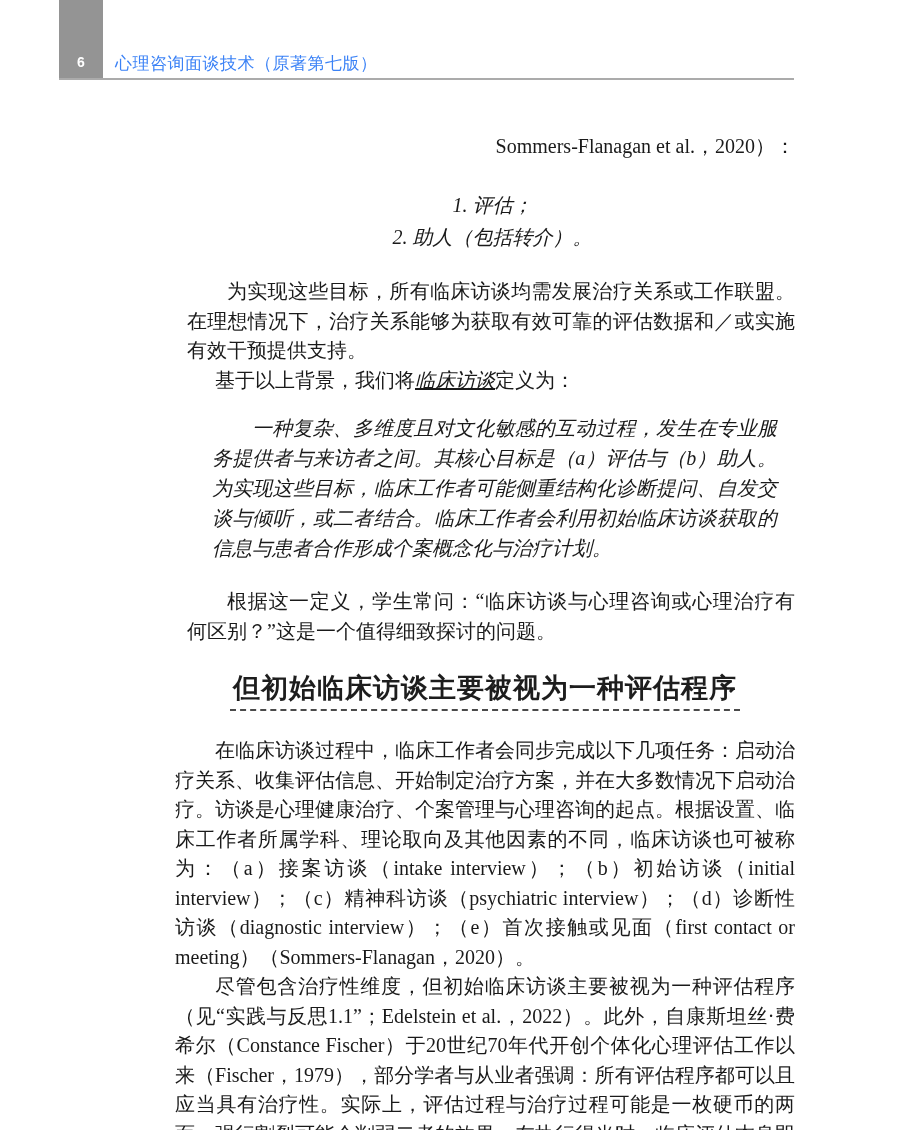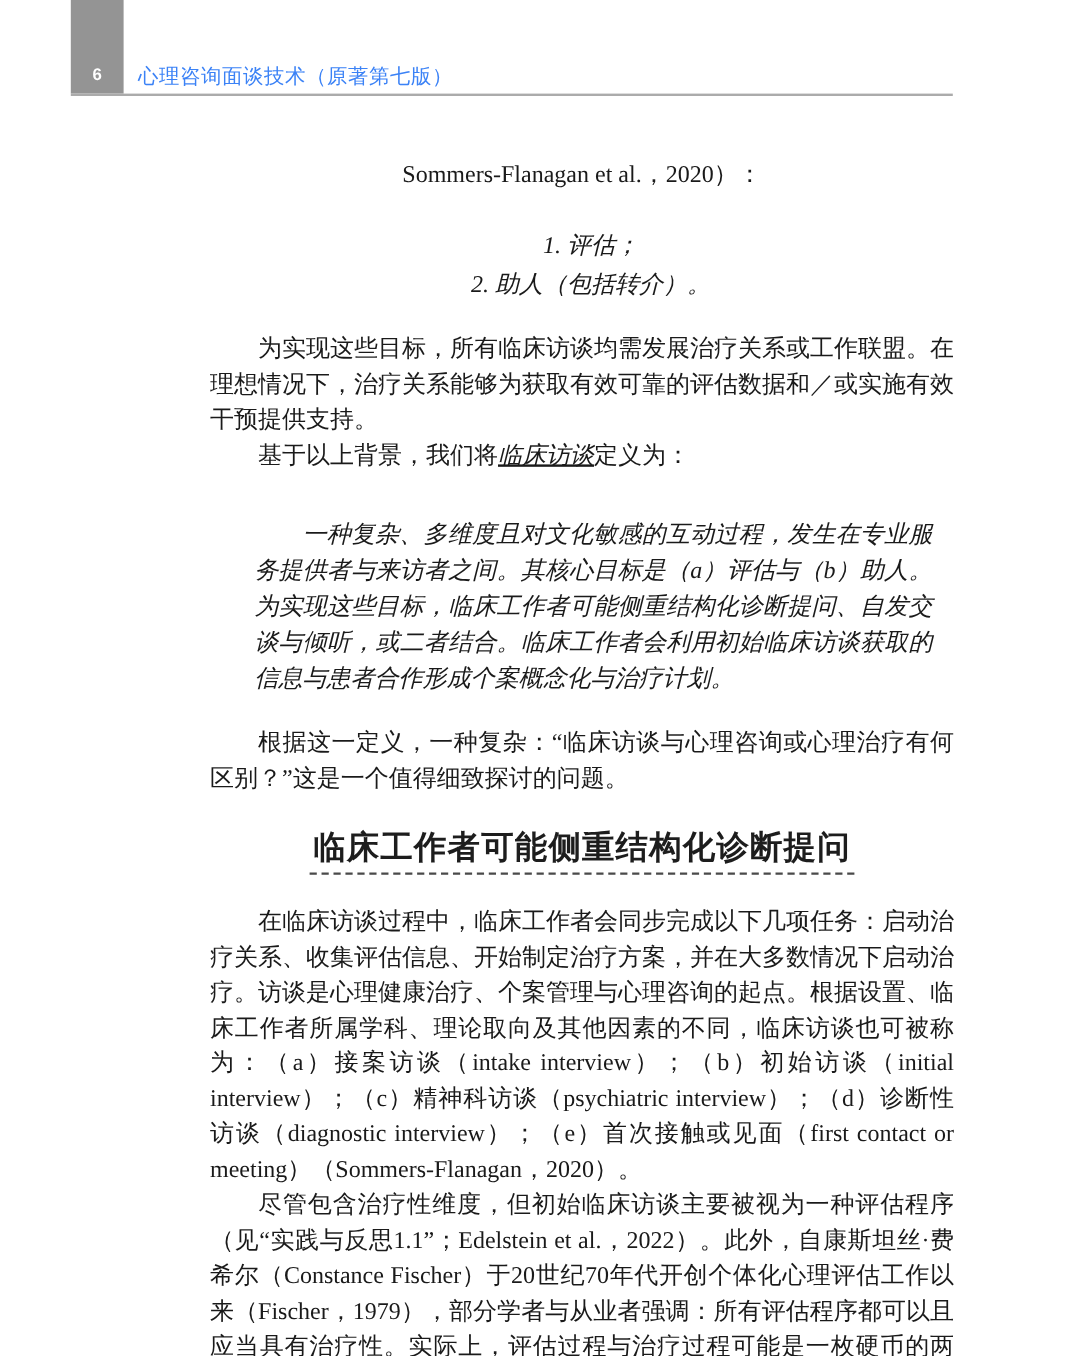--- a/index.html
+++ b/index.html
@@ -51,34 +51,34 @@
   
   .content {
     position: absolute;
     left: 175px; top: 131px;
     width: 620px;
     font-size: 20px;
     line-height: 29.5px;
     text-align: justify;
     text-justify: inter-ideograph;
   }
-  .p-first { line-height: 30px; text-align: center; }
+  .p-first { line-height: 30px; text-align: right; }
   .goal-list { margin-top: 28px; padding-left: 15px; }
   .goal-list .li {
     line-height: 32px;
     font-style: italic;          
     text-align: center;
   }
   .para { text-indent: 2em; }
-  .mt24 { margin-top: 24px; }
+  .mt24 { margin-top: 24px; margin-left: 12px; }
   .mt25 { margin-top: 25px; }
   .kai { font-style: italic; text-decoration: underline; }   
 
   .quote {
-    margin: 36px 18px 0 37px;
+    margin: 18px 18px 0 37px;
     line-height: 30px;
     text-indent: 2em;
     font-style: italic;          
   }
 
   .section-heading {
     display: table;
     margin: 26px auto 0;
     font-family: "Liberation Sans", "DejaVu Sans", sans-serif;
     font-weight: bold;
@@ -111,22 +111,22 @@
       <div class="li">1. 评估；</div>
       <div class="li">2. 助人（包括转介）。</div>
     </div>
 
     <p class="para mt24">为实现这些目标，所有临床访谈均需发展治疗关系或工作联盟。在理想情况下，治疗关系能够为获取有效可靠的评估数据和／或实施有效干预提供支持。</p>
 
     <p class="para"><span>基于以上背景，我们将</span><span class="kai">临床访谈</span><span>定义为：</span></p>
 
     <p class="quote">一种复杂、多维度且对文化敏感的互动过程，发生在专业服务提供者与来访者之间。其核心目标是（a）评估与（b）助人。为实现这些目标，临床工作者可能侧重结构化诊断提问、自发交谈与倾听，或二者结合。临床工作者会利用初始临床访谈获取的信息与患者合作形成个案概念化与治疗计划。</p>
 
-    <p class="para mt24">根据这一定义，一种复杂：“临床访谈与心理咨询或心理治疗有何区别？”这是一个值得细致探讨的问题。</p>
+    <p class="para mt24">根据这一定义，学生常问：“临床访谈与心理咨询或心理治疗有何区别？”这是一个值得细致探讨的问题。</p>
 
-    <h2 class="section-heading">临床工作者可能侧重结构化诊断提问</h2>
+    <h2 class="section-heading">但初始临床访谈主要被视为一种评估程序</h2>
 
     <p class="para mt25">在临床访谈过程中，临床工作者会同步完成以下几项任务：启动治疗关系、收集评估信息、开始制定治疗方案，并在大多数情况下启动治疗。访谈是心理健康治疗、个案管理与心理咨询的起点。根据设置、临床工作者所属学科、理论取向及其他因素的不同，临床访谈也可被称为：（a）接案访谈（intake interview）；（b）初始访谈（initial interview）；（c）精神科访谈（psychiatric interview）；（d）诊断性访谈（diagnostic interview）；（e）首次接触或见面（first contact or meeting）（Sommers-Flanagan，2020）。</p>
 
     <p class="para">尽管包含治疗性维度，但初始临床访谈主要被视为一种评估程序（见“实践与反思1.1”；Edelstein et al.，2022）。此外，自康斯坦丝·费希尔（Constance Fischer）于20世纪70年代开创个体化心理评估工作以来（Fischer，1979），部分学者与从业者强调：所有评估程序都可以且应当具有治疗性。实际上，评估过程与治疗过程可能是一枚硬币的两面，强行割裂可能会削弱二者的效果。在执行得当时，临床评估本身即可成为治疗过程（Fantini et al.，2022）。</p>
 
   </div>
 </div>
 
 </body></html>

